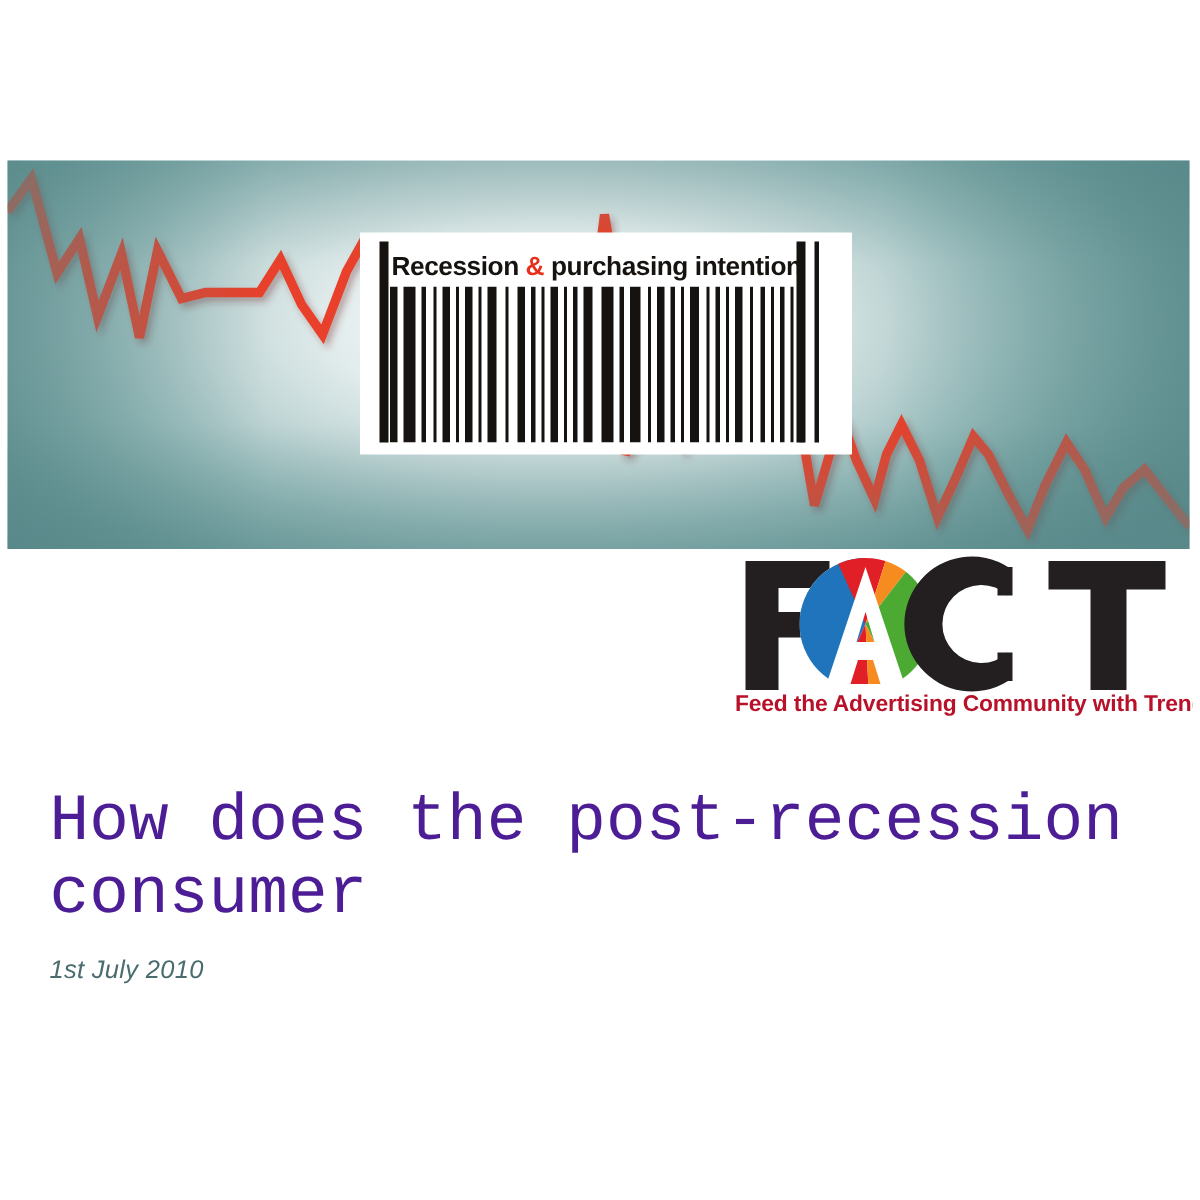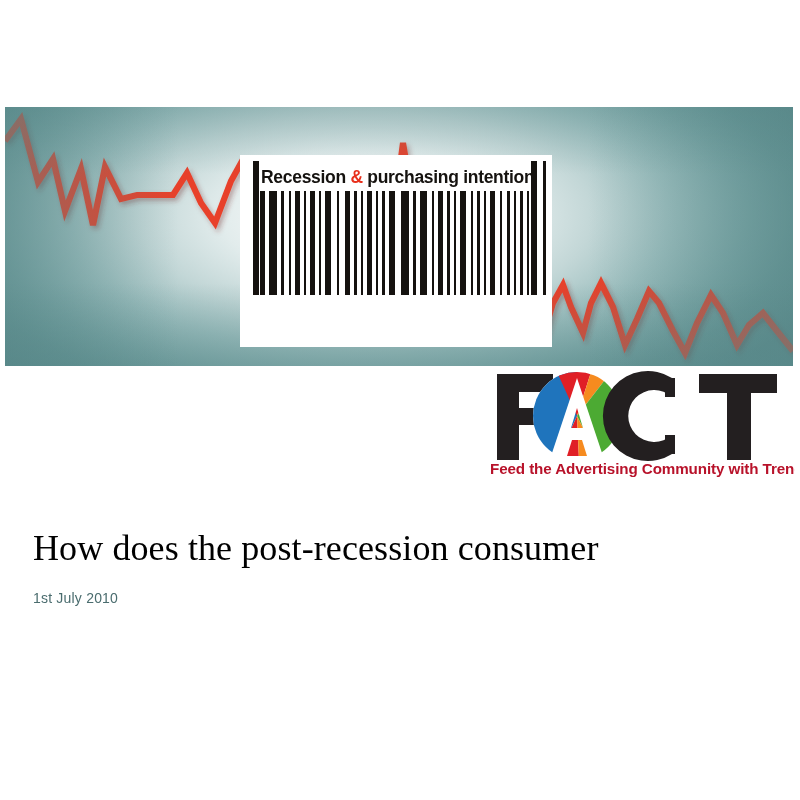--- a/index.html
+++ b/index.html
@@ -61,21 +61,22 @@
     width: 100%;
     height: 100%;
   }
 
   
   .barcode-wrap {
     position: absolute;
     left: 240px;
     top: 155px;
     width: 312px;
-    height: 192px;
+    height: 148px;
+    padding-left: 16px;
   }
   .barcode-card {
     position: absolute;
     inset: 0;
     background: #ffffff;
   }
   .barcode-title {
     position: absolute;
     left: 21px;
     top: 10px;
@@ -129,35 +130,36 @@
 
   
   .headline {
     position: absolute;
     left: 33px;
     top: 524px;
     width: 720px;
   }
   .headline-title {
     margin: 0;
-    font-family: Liberation Serif, serif;
+    font-family: Liberation Mono, monospace;
     font-weight: normal;
-    font-size: 36px;
+    font-size: 44px;
     line-height: 49px;
-    color: #000000;
+    color: #4c1d95;
     letter-spacing: 0.1px;
   }
   .headline-date {
     margin: 14px 0 0 0;
     font-family: "Liberation Sans", sans-serif;
     font-weight: normal;
-    font-size: 14px;
+    font-size: 17px;
     line-height: 22px;
     color: #4a6c6e;
     letter-spacing: 0.2px;
+    font-style: italic;
   }
 </style>
 </head>
 <body>
 
 <div id="slide">
 
   <div class="hero">
     <svg class="hero-chart" viewBox="0 0 788 259" preserveAspectRatio="none">
       <defs>

